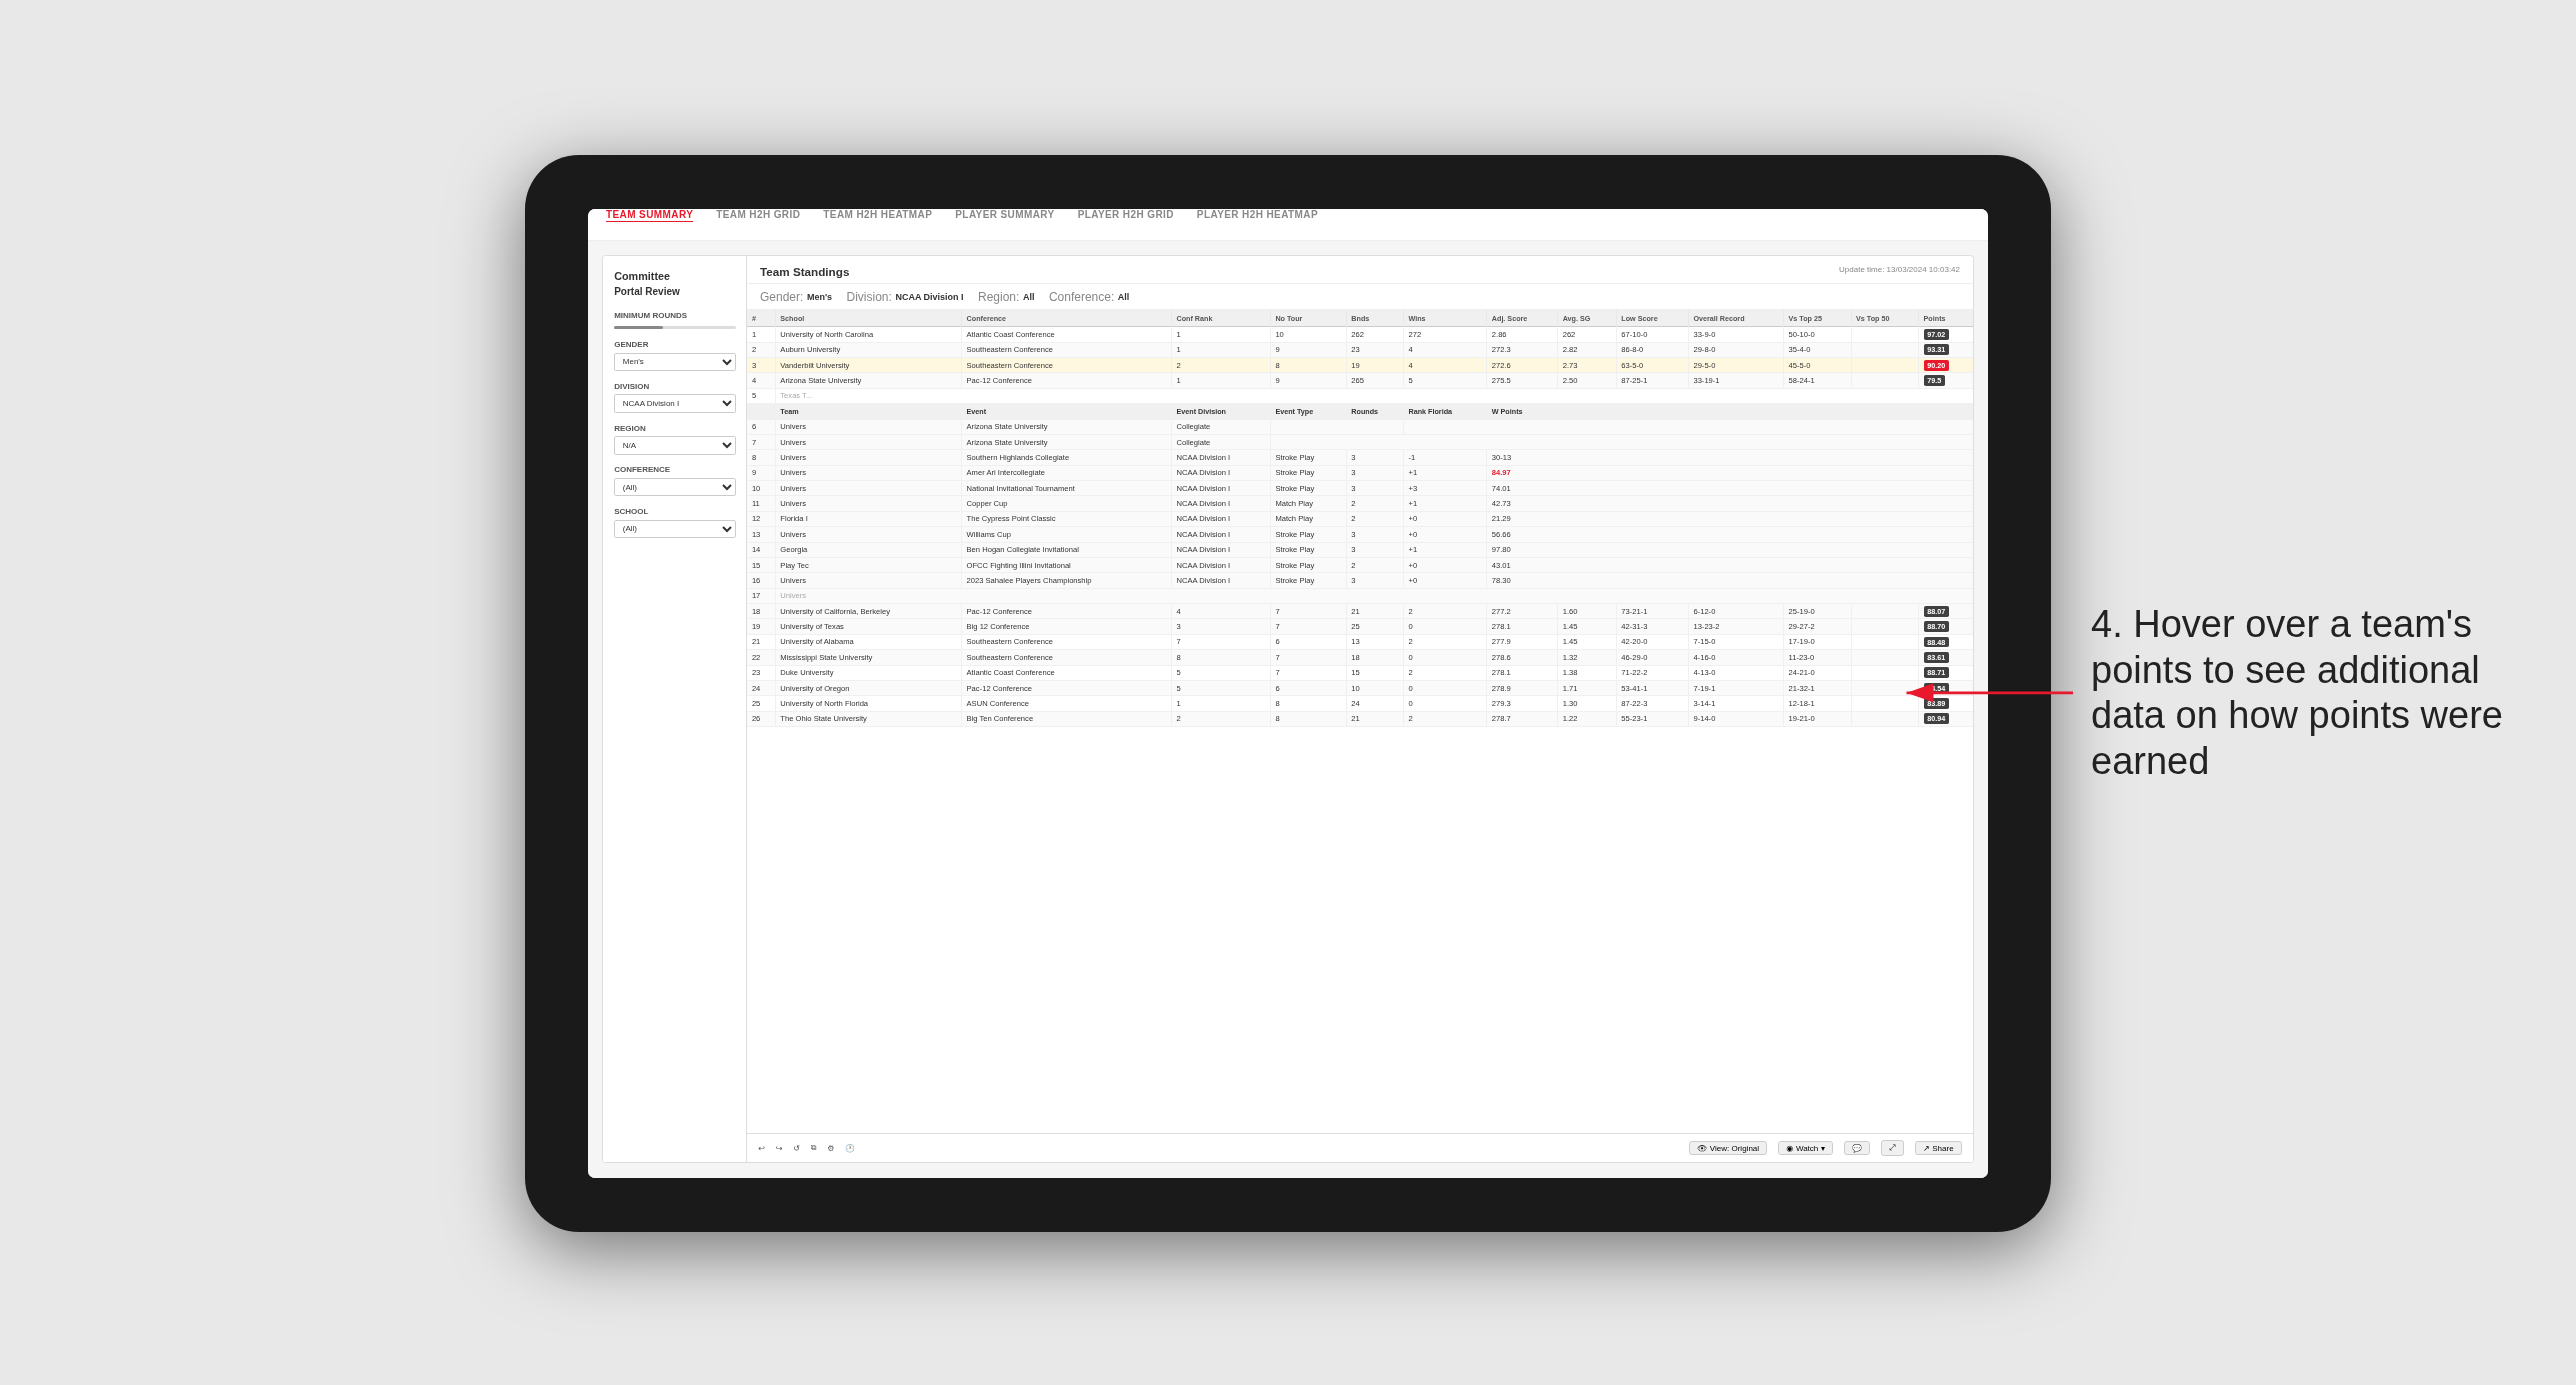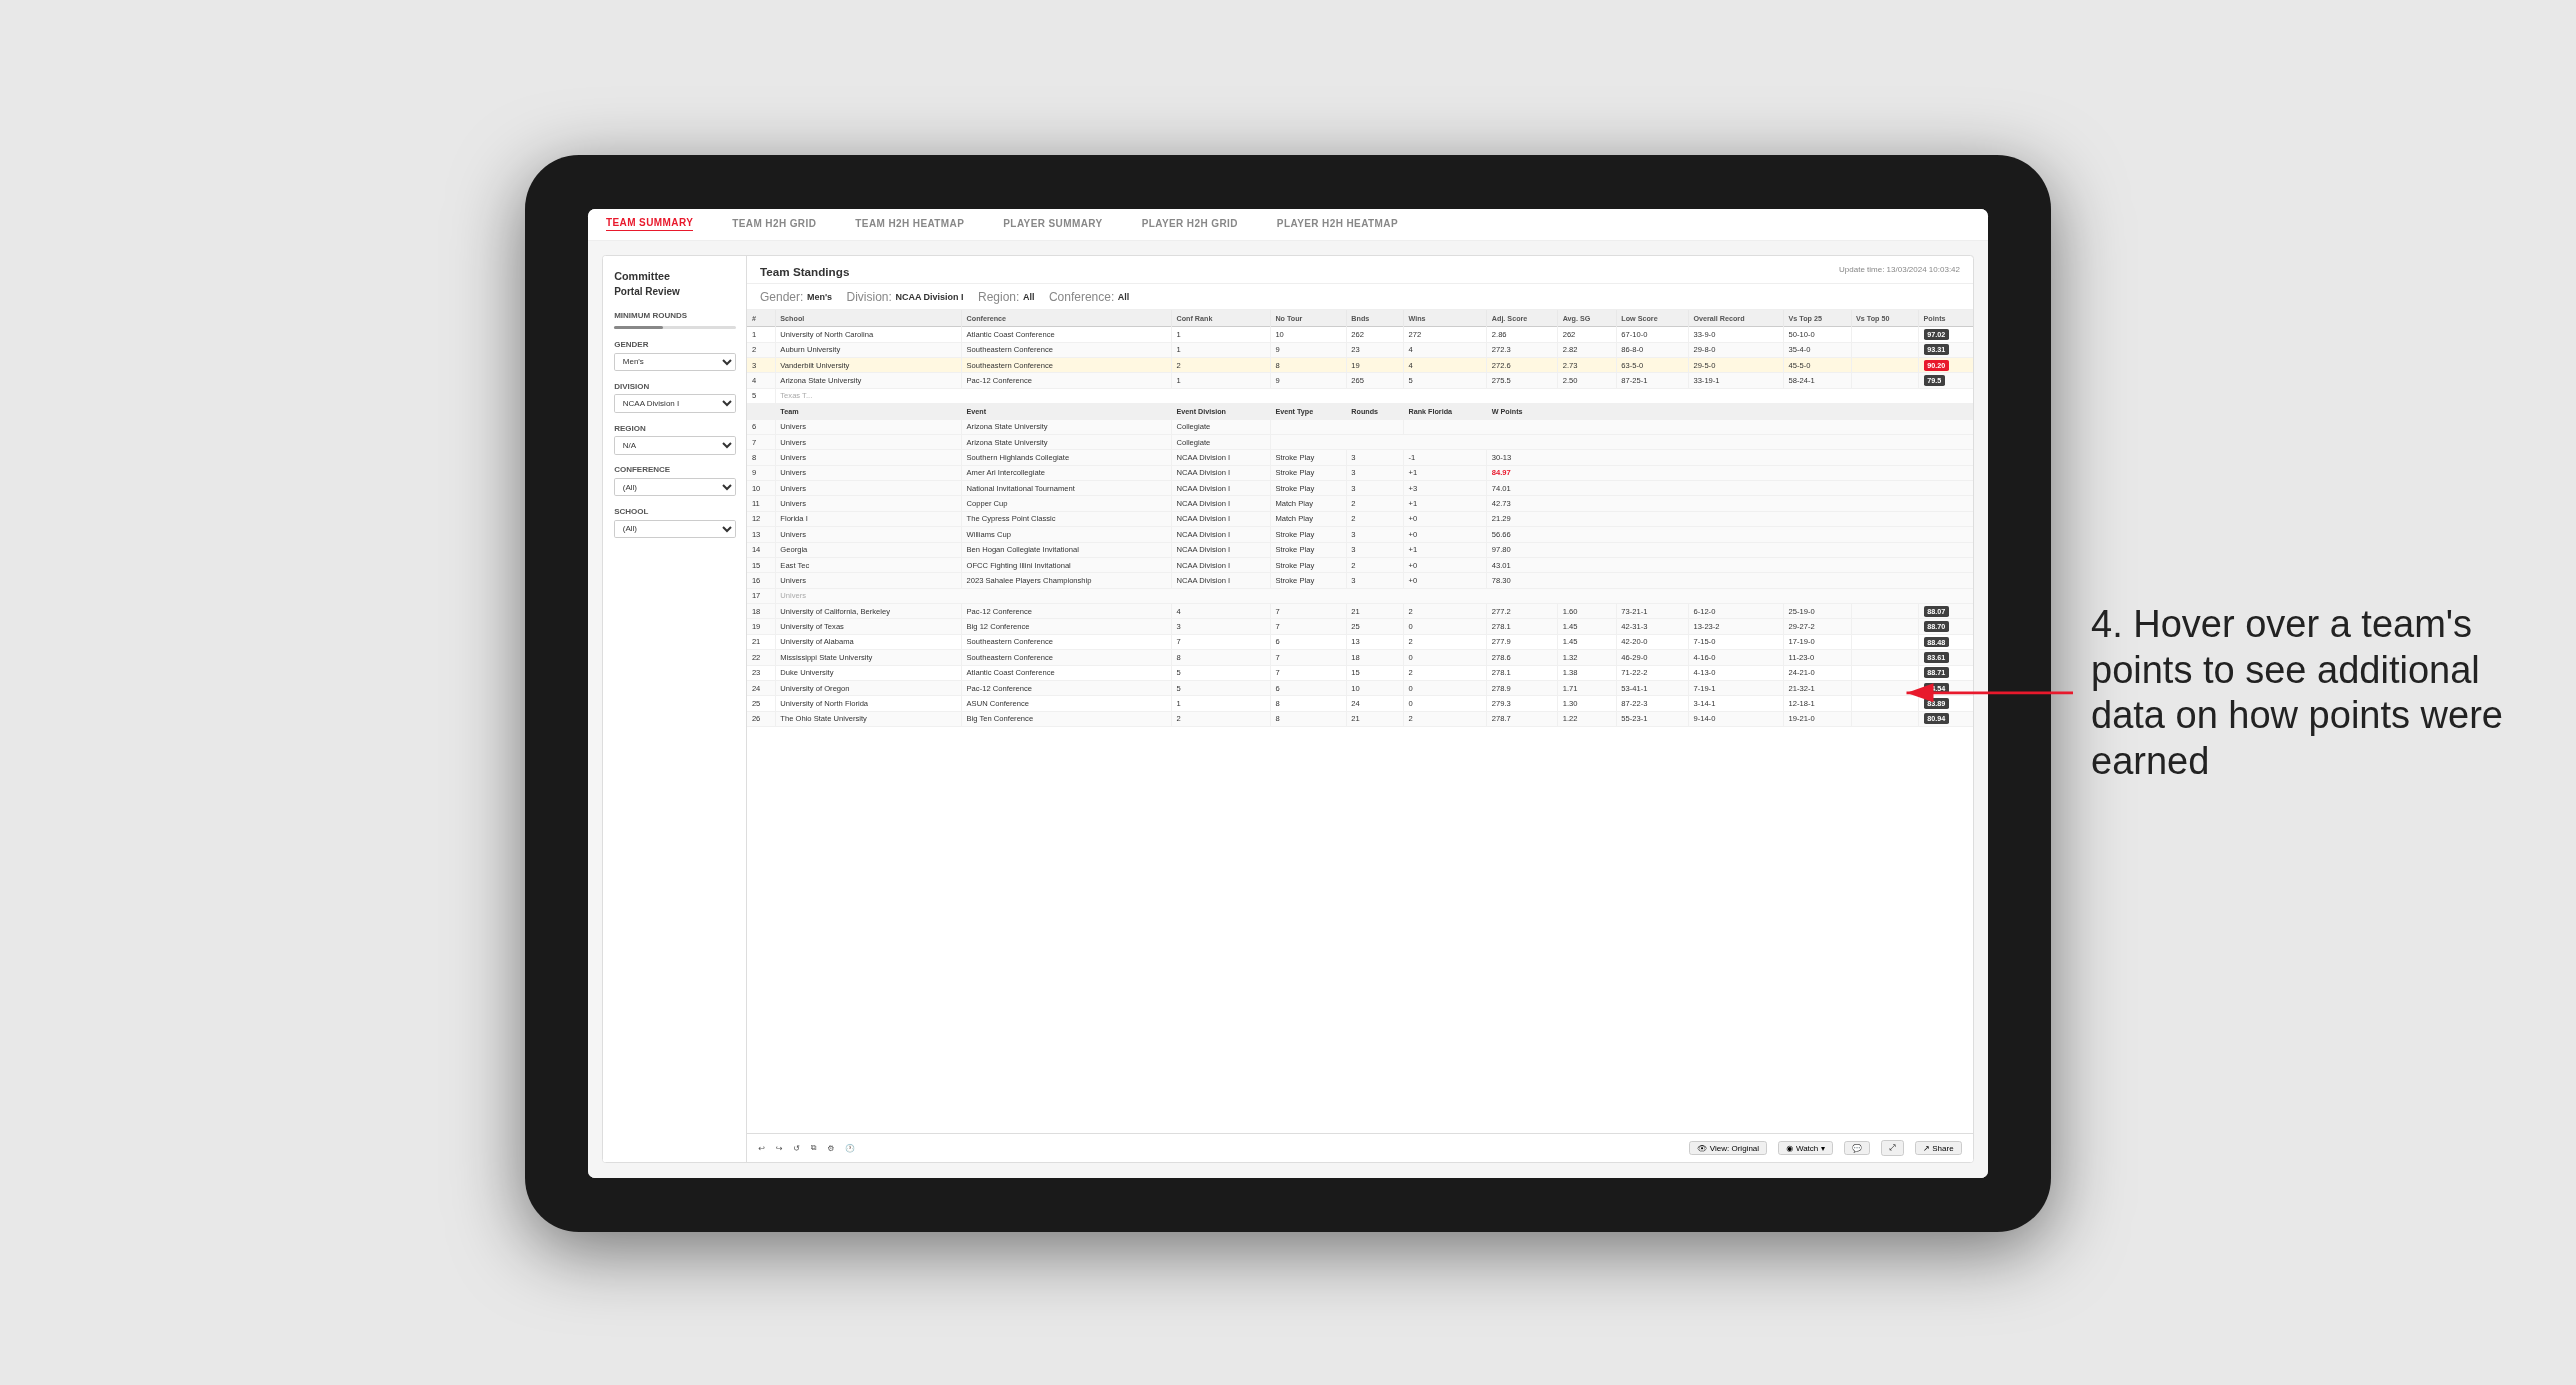--- a/index.html
+++ b/index.html
@@ -94,23 +94,23 @@
       color: #ccc;
       font-size: 12.6px;
     }
 
     
     .secondary-nav {
       height: 32px;
       background: #fff;
       border-bottom: 1.8px solid #eee;
       display: flex;
-      align-items: center;
+      align-items: flex-start;
       padding: 0 18px;
-      gap: 39px;
+      gap: 23px;
     }
 
     .secondary-nav-item {
       font-size: 10px;
       font-weight: 600;
       color: #888;
       letter-spacing: 0.4px;
       cursor: pointer;
       text-transform: uppercase;
       padding-bottom: 1.8px;
@@ -658,21 +658,21 @@
                       <td>Georgia</td>
                       <td>Ben Hogan Collegiate Invitational</td>
                       <td>NCAA Division I</td>
                       <td>Stroke Play</td>
                       <td>3</td>
                       <td>+1</td>
                       <td colspan="7">97.80</td>
                     </tr>
                     <tr>
                       <td>15</td>
-                      <td>East Tec</td>
+                      <td>Play Tec</td>
                       <td>OFCC Fighting Illini Invitational</td>
                       <td>NCAA Division I</td>
                       <td>Stroke Play</td>
                       <td>2</td>
                       <td>+0</td>
                       <td colspan="7">43.01</td>
                     </tr>
                     <tr style="background:#fafafa;">
                       <td>16</td>
                       <td>Univers</td>

